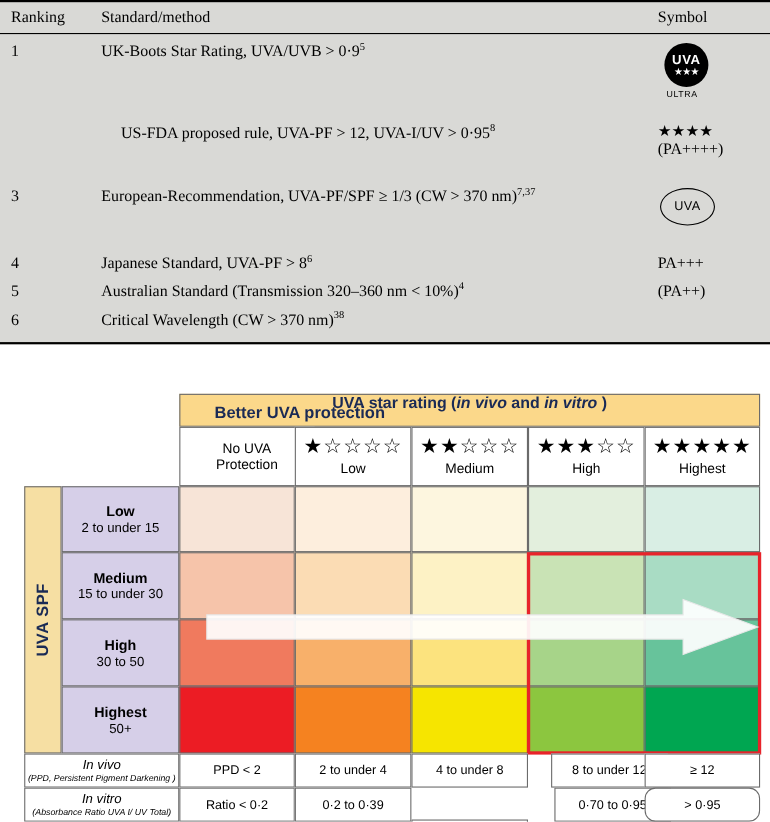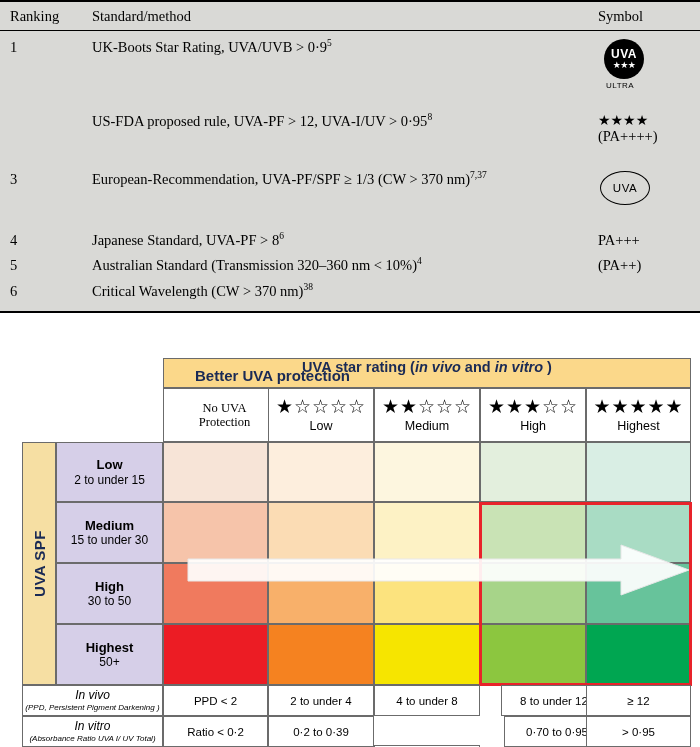--- a/index.html
+++ b/index.html
@@ -44,21 +44,21 @@
     align-items: flex-start;
     padding: 0 10px;
     box-sizing: border-box;
     font-size: 14.5px;
   }
   .tt-row .c-rank { width: 72px; flex: none; }
   .tt-row .c-std  { flex: 1 1 auto; padding-left: 10px; }
   .tt-row .c-sym  { width: 92px; flex: none; text-align: left; }
 
   .r1 { height: 78px; padding-top: 8px; }
-  .r2 { height: 56px; padding-top: 4px; }
+  .r2 { height: 56px; padding-top: 4px; gap: 18px; }
   .r3 { height: 64px; padding-top: 6px; }
   .r4 { height: 26px; padding-top: 3px; }
   .r5 { height: 26px; padding-top: 2px; }
   .r6 { height: 30px; padding-top: 2px; }
 
   sup { font-size: 9.5px; vertical-align: super; line-height: 0; }
 
   
   .boots-badge {
     width: 40px; height: 40px;
@@ -152,21 +152,21 @@
     font-size: 12.5px;
     color: #000;
     line-height: 1.15;
   }
   .colhead .stars {
     font-size: 19px;
     letter-spacing: 1px;
     line-height: 1;
     margin-bottom: 3px;
   }
-  .ch0 { left: 163px; width: 123px; font-family: Liberation Serif, serif; }
+  .ch0 { left: 163px; width: 123px; }
   .ch1 { left: 268px; width: 106px; }
   .ch2 { left: 374px; width: 106px; }
   .ch3 { left: 480px; width: 106px; }
   .ch4 { left: 586px; width: 105px; }
 
   
   .spf-label {
     position: absolute;
     left: 22px; top: 90px;
     width: 34px; height: 243px;
@@ -437,16 +437,16 @@
   <div id="footer-host">
       <div class="foot-cell" style="left: 163px; top: 333px; width: 105px; height: 31px;">PPD &lt; 2</div>
       <div class="foot-cell" style="left: 268px; top: 333px; width: 106px; height: 31px;">2 to under 4</div>
       <div class="foot-cell" style="left: 374px; top: 333px; width: 106px; height: 31px;">4 to under 8</div>
       <div class="foot-cell" style="left: 480px; top: 333px; width: 106px; height: 31px; margin-left: 21px;">8 to under 12</div>
       <div class="foot-cell" style="left: 586px; top: 333px; width: 105px; height: 31px;">≥ 12</div>
       <div class="foot-cell" style="left: 163px; top: 364px; width: 105px; height: 31px;">Ratio &lt; 0·2</div>
       <div class="foot-cell" style="left: 268px; top: 364px; width: 106px; height: 31px;">0·2 to 0·39</div>
       <div class="foot-cell" style="left: 374px; top: 364px; width: 106px; height: 31px; margin-top: 29px;">0·40 to 0·69</div>
       <div class="foot-cell" style="left: 504px; top: 364px; width: 106px; height: 31px;">0·70 to 0·95</div>
-      <div class="foot-cell" style="left: 586px; top: 364px; width: 105px; height: 31px;">&gt; 0·95</div>
+      <div class="foot-cell" style="left: 586px; top: 364px; width: 105px; height: 31px; border-radius: 10px;">&gt; 0·95</div>
     </div>
 
 </div>
 
 </body></html>

